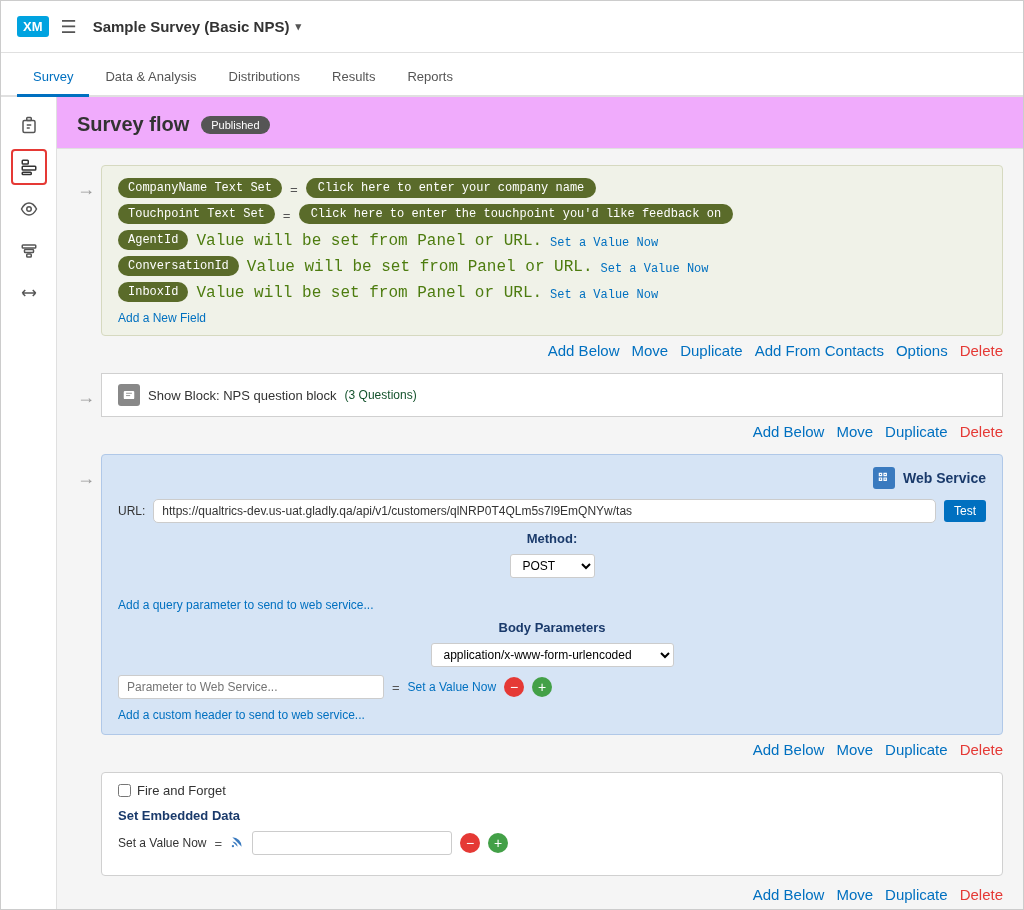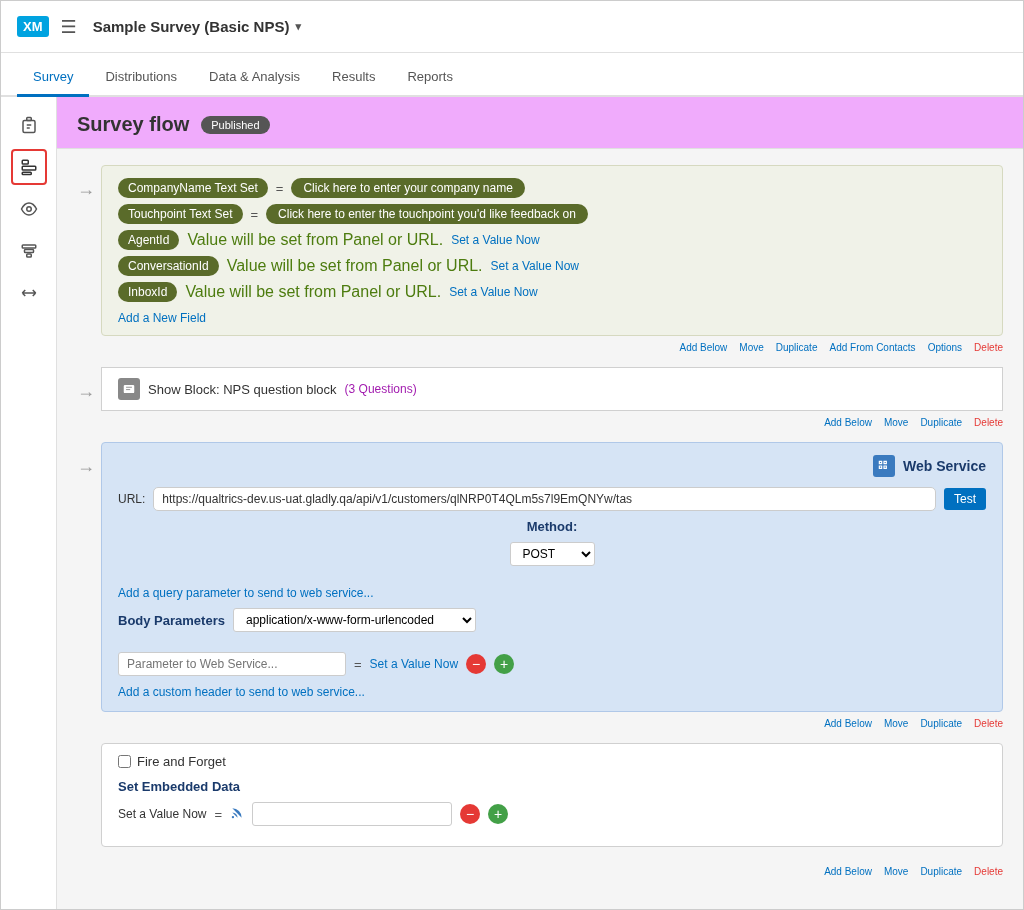--- a/index.html
+++ b/index.html
@@ -43,69 +43,69 @@
     .flow-arrow { color: #999; font-size: 18px; padding-top: 14px; padding-right: 6px; min-width: 24px; }
 
     .flow-block { flex: 1; margin-bottom: 12px; }
 
     
     .embedded-data-block { background: #f0f2e8; border: 1px solid #d6d9c0; border-radius: 4px; padding: 12px 16px 10px; }
     .block-header { display: flex; align-items: center; gap: 8px; margin-bottom: 10px; }
     .block-icon { width: 22px; height: 22px; background: #6b7b3a; border-radius: 3px; display: flex; align-items: center; justify-content: center; color: #fff; font-size: 10px; flex-shrink: 0; }
     .block-title { font-weight: 600; font-size: 13px; color: #4a5a1a; }
 
-    .field-row { display: flex; align-items: center; gap: 8px; margin-bottom: 6px; flex-wrap: wrap; }
+    .field-row { display: flex; align-items: flex-end; gap: 8px; margin-bottom: 6px; flex-wrap: wrap; font-family: Liberation Mono, monospace; }
     .field-tag { background: #5a6b2a; color: #fff; border-radius: 12px; padding: 3px 10px; font-size: 12px; white-space: nowrap; }
     .field-equals { color: #555; font-size: 13px; }
     .field-value-tag { background: #5a6b2a; color: #fff; border-radius: 12px; padding: 3px 12px; font-size: 12px; cursor: pointer; }
     .field-text { color: #4d7c0f; font-size: 16px; }
     .set-value-link { color: #0070c0; font-size: 12px; cursor: pointer; text-decoration: none; }
     .add-field-link { color: #0070c0; font-size: 12px; cursor: pointer; margin-top: 3px; display: inline-block; }
 
     
     .block-actions { display: flex; justify-content: flex-end; gap: 12px; padding: 6px 0 2px; }
-    .action-link { color: #0070c0; font-size: 10px; cursor: pointer; }
+    .action-link { color: #0070c0; font-size: 15px; cursor: pointer; }
     .action-link.delete { color: #e53935; }
 
     
     .nps-block { background: #fff; border: 1px solid #d0d0d0; border-radius: 0; padding: 10px 16px; }
     .nps-header { display: flex; align-items: center; gap: 8px; }
     .nps-icon { width: 22px; height: 22px; background: #888; border-radius: 3px; display: flex; align-items: center; justify-content: center; color: #fff; font-size: 10px; flex-shrink: 0; }
-    .nps-count { color: #a21caf; font-size: 12px; }
+    .nps-count { color: #14532d; font-size: 12px; }
 
     
     .web-service-block { background: #d6e4f5; border: 1px solid #b0c8e8; border-radius: 4px; padding: 12px 16px; }
     .ws-header { display: flex; align-items: center; gap: 8px; margin-bottom: 10px; justify-content: flex-end; }
     .ws-icon { width: 22px; height: 22px; background: #3a7abf; border-radius: 3px; display: flex; align-items: center; justify-content: center; color: #fff; font-size: 10px; flex-shrink: 0; }
     .ws-title { font-weight: 600; font-size: 14px; color: #1a3a6b; }
 
     .url-row { display: flex; align-items: center; gap: 8px; margin-bottom: 8px; }
     .url-label { font-size: 12px; color: #333; font-weight: 500; }
     .url-input { flex: 1; border: 1px solid #ccc; border-radius: 5px; padding: 4px 8px; font-size: 12px; background: #fff; color: #333; }
     .test-btn { background: #0070c0; color: #fff; border: none; border-radius: 3px; padding: 4px 10px; font-size: 12px; cursor: pointer; }
 
     .method-row { display: flex; align-items: center; gap: 8px; margin-bottom: 20px; flex-direction: column; }
     .method-label { font-size: 13px; font-weight: 600; color: #1a3a6b; }
     .method-select { border: 1px solid #ccc; border-radius: 3px; padding: 3px 8px; font-size: 12px; background: #fff; }
 
     .query-link { color: #0070c0; font-size: 12px; cursor: pointer; margin-bottom: 8px; display: block; }
-    .body-params-row { display: flex; align-items: center; gap: 8px; margin-bottom: 20px; }
+    .body-params-row { display: flex; align-items: center; gap: 8px; margin-bottom: 8px; flex-direction: column; }
     .body-params-label { font-size: 13px; font-weight: 600; color: #1a3a6b; }
     .body-params-select { border: 1px solid #ccc; border-radius: 3px; padding: 3px 24px 3px 8px; font-size: 12px; background: #fff; }
 
     .param-row { display: flex; align-items: center; gap: 8px; margin-bottom: 8px; }
-    .param-input { border: 1px solid #ccc; border-radius: 3px; padding: 4px 8px; font-size: 12px; background: #fff; width: 228px; }
+    .param-input { border: 1px solid #ccc; border-radius: 3px; padding: 4px 8px; font-size: 12px; background: #fff; width: 266px; }
     .circle-btn { width: 20px; height: 20px; border-radius: 50%; border: none; cursor: pointer; display: inline-flex; align-items: center; justify-content: center; font-size: 14px; color: #fff; }
     .circle-minus { background: #e53935; }
     .circle-plus { background: #43a047; }
 
     .custom-header-link { color: #0070c0; font-size: 12px; cursor: pointer; }
 
     
-    .fire-forget-block { background: #fff; border: 1px solid #d0d0d0; border-radius: 4px; padding: 10px 16px 0; margin-bottom: 13px; }
+    .fire-forget-block { background: #fff; border: 1px solid #d0d0d0; border-radius: 4px; padding: 10px 16px 0; margin-bottom: 4px; }
     .fire-forget-header { display: flex; align-items: center; gap: 8px; margin-bottom: 10px; }
     .checkbox-label { display: flex; align-items: center; gap: 6px; font-size: 13px; cursor: pointer; }
     .set-embedded-title { font-weight: 600; font-size: 13px; color: #1a3a6b; margin-bottom: 8px; }
     .set-value-row { display: flex; align-items: center; gap: 8px; margin-bottom: 8px; }
     .set-value-label { font-size: 12px; color: #333; }
     .set-value-input { border: 1px solid #ccc; border-radius: 3px; padding: 4px 8px; font-size: 12px; background: #fff; width: 200px; }
     .rss-icon { color: #3a7abf; font-size: 14px; }
   </style>
 </head>
 <body>
@@ -116,22 +116,22 @@
     <span class="xm-logo">XM</span>
     <span class="hamburger">☰</span>
     <span class="survey-title">
       <span>Sample Survey (Basic NPS)</span>
       <span class="survey-title-caret">▾</span>
     </span>
   </div>
 
   <div class="nav-tabs">
     <div class="nav-tab active">Survey</div>
+    <div class="nav-tab">Data &amp; Analysis</div>
     <div class="nav-tab">Distributions</div>
-    <div class="nav-tab">Data &amp; Analysis</div>
     <div class="nav-tab">Results</div>
     <div class="nav-tab">Reports</div>
   </div>
 
   <div class="main-layout">
 
     <div class="sidebar">
       <div class="sidebar-icon">
         <svg width="18" height="18" viewBox="0 0 24 24" fill="none" stroke="currentColor" stroke-width="2">
             <rect x="9" y="2" width="6" height="4" rx="1"></rect>

